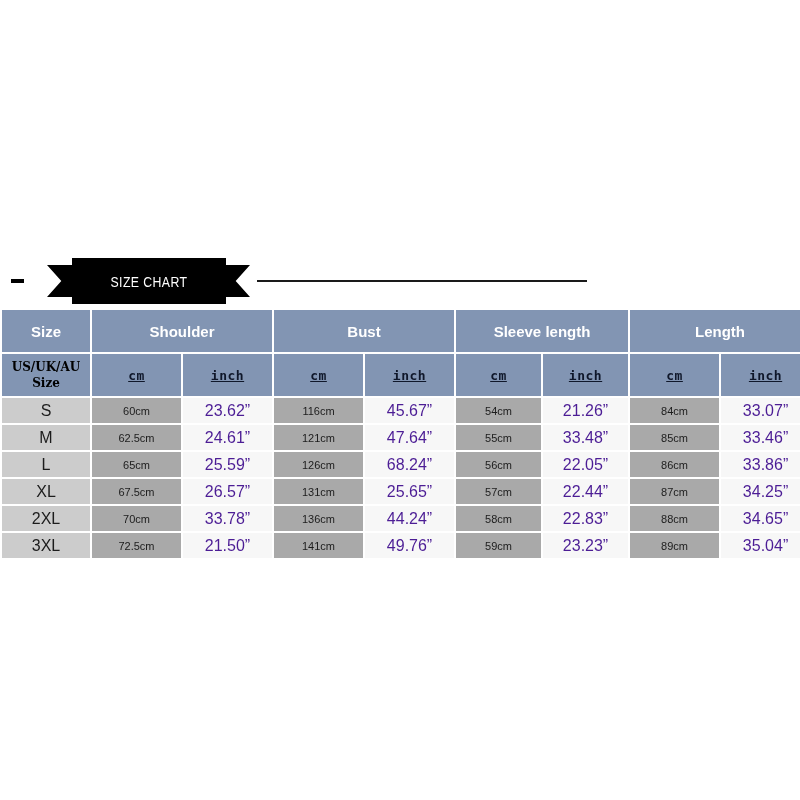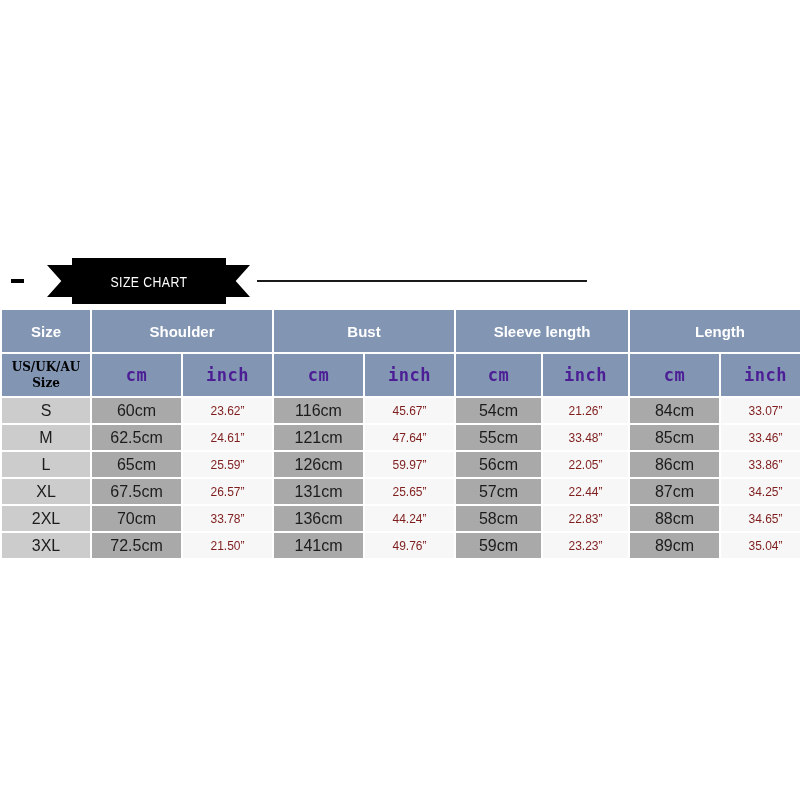--- a/index.html
+++ b/index.html
@@ -100,26 +100,27 @@
   .hdr {
     background: #8295b3;
     color: #ffffff;
     height: 42px;
     font-family: "Liberation Sans", sans-serif;
     font-size: 15px;
     font-weight: bold;
   }
   .hdr-sub {
     background: #8295b3;
-    color: #4c1d95;
+    color: #0f172a;
     height: 42px;
     font-family: "DejaVu Sans Mono", "Liberation Mono", monospace;
-    font-size: 17px;
+    font-size: 13px;
     font-weight: bold;
     letter-spacing: 0.5px;
+    text-decoration: underline;
   }
   .hdr-size {
     background: #8295b3;
     color: #000000;
     height: 42px;
     font-family: "DejaVu Serif", "Liberation Serif", serif;
     font-size: 12px;
     font-weight: bold;
     line-height: 1.35;
   }
@@ -128,27 +129,27 @@
   .cell-size {
     background: #cccccc;
     color: #1c1c1c;
     height: 25px;
     font-size: 16px;
   }
   .cell-cm {
     background: #a9a9a9;
     color: #1c1c1c;
     height: 25px;
-    font-size: 16px;
+    font-size: 11px;
   }
   .cell-inch {
     background: #f7f7f7;
-    color: #7f1d1d;
+    color: #4c1d95;
     height: 25px;
-    font-size: 12px;
+    font-size: 16px;
   }
 </style>
 </head>
 <body>
 
 <div class="banner-wrap">
   <div class="banner-dash"></div>
   <div class="ribbon-left"></div>
   <div class="banner-box">
     <span class="banner-title">SIZE CHART</span>
@@ -214,21 +215,21 @@
       <td class="cell-cm">55cm</td>
       <td class="cell-inch">33.48”</td>
       <td class="cell-cm">85cm</td>
       <td class="cell-inch">33.46”</td>
     </tr>
     <tr>
       <td class="cell-size">L</td>
       <td class="cell-cm">65cm</td>
       <td class="cell-inch">25.59”</td>
       <td class="cell-cm">126cm</td>
-      <td class="cell-inch">59.97”</td>
+      <td class="cell-inch">68.24”</td>
       <td class="cell-cm">56cm</td>
       <td class="cell-inch">22.05”</td>
       <td class="cell-cm">86cm</td>
       <td class="cell-inch">33.86”</td>
     </tr>
     <tr>
       <td class="cell-size">XL</td>
       <td class="cell-cm">67.5cm</td>
       <td class="cell-inch">26.57”</td>
       <td class="cell-cm">131cm</td>

